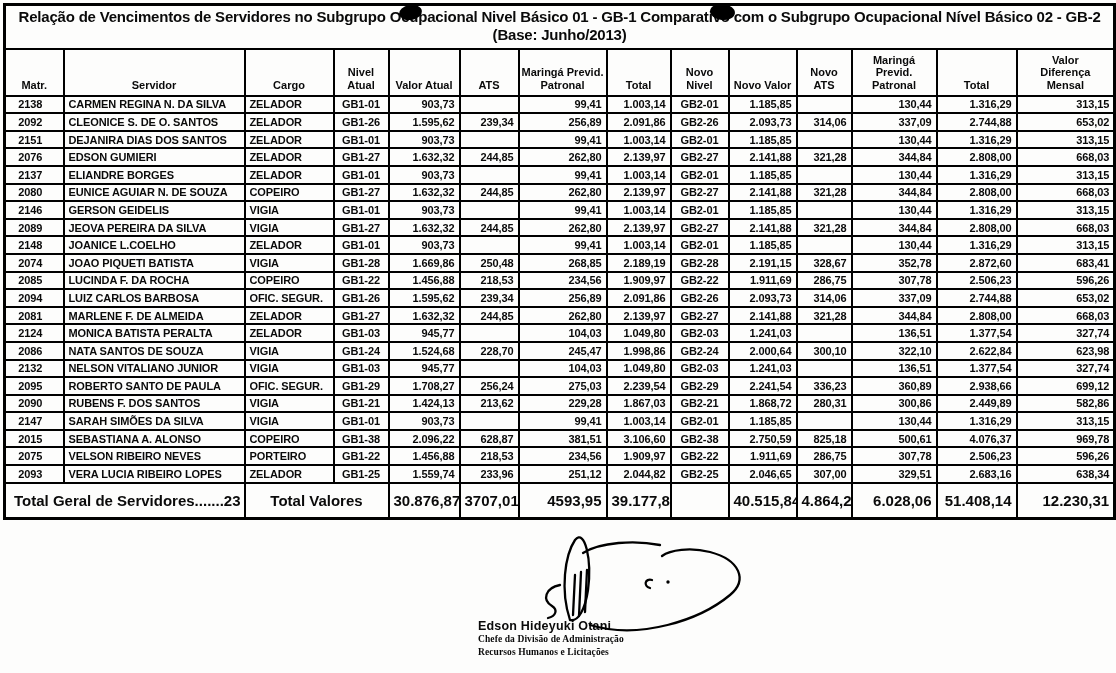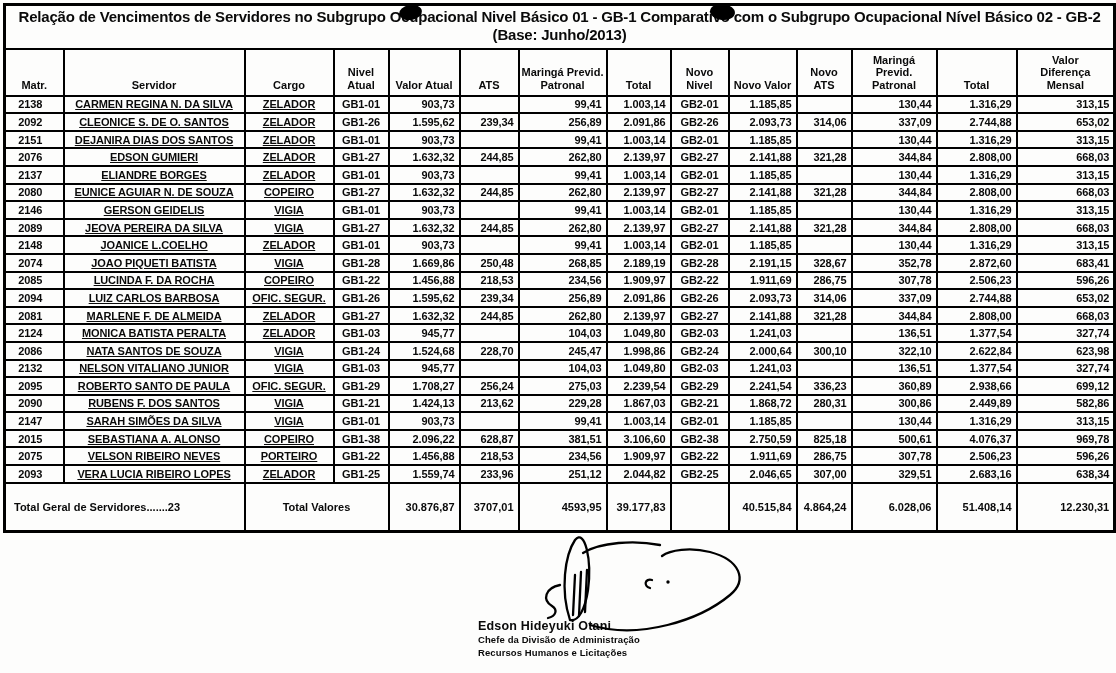--- a/index.html
+++ b/index.html
@@ -45,27 +45,27 @@
   }
   tr.header-row th.c13 { padding-left: 12px; padding-right: 12px; }
   tbody td {
     font-size: 11px;
     height: 17.6px;
     white-space: nowrap;
     padding: 0 4px;
     letter-spacing: -0.1px;
   }
   tfoot td {
-    font-size: 11px;
+    font-size: 15px;
     height: 21px;
     white-space: nowrap;
-    padding: 17px 4px;
+    padding: 8px 4px;
   }
   tbody td.c0 { text-align: center; padding-right: 12px; }
-  tbody td.c1, tbody td.c2 { text-align: center; text-decoration: underline; }
+  tbody td.c1, tbody td.c2 { text-align: left; }
   tbody td.c3, tbody td.c8 { text-align: center; margin-top: 41px; }
   tbody td.c4, tbody td.c5, tbody td.c6, tbody td.c7,
   tbody td.c9, tbody td.c10, tbody td.c11, tbody td.c12, tbody td.c13 { text-align: right; }
   tfoot td.t-label { text-align: left; padding-left: 8px; }
   tfoot td.t-valores { text-align: center; }
   tfoot td.num { text-align: right; }
   .ink-blob {
     position: absolute;
     background: #000;
     border-radius: 50%;
@@ -80,21 +80,21 @@
     z-index: 6;
     pointer-events: none;
   }
   .signature-text {
     position: absolute;
     left: 478px; top: 619px;
     width: 204px;
     z-index: 4;
   }
   .signature-name { font-size: 12.5px; font-weight: 700; letter-spacing: 0.2px; }
-  .signature-role { font-size: 9.5px; font-weight: 700; line-height: 13px; letter-spacing: 0.1px; }
+  .signature-role { font-size: 9.5px; font-weight: 700; line-height: 13px; letter-spacing: 0.1px; font-family: Liberation Serif, serif; }
 </style>
 </head>
 <body>
 
 <div class="page">
 
   <table class="salary">
     <colgroup>
       <col style="width:59px">
         <col style="width:181px">

